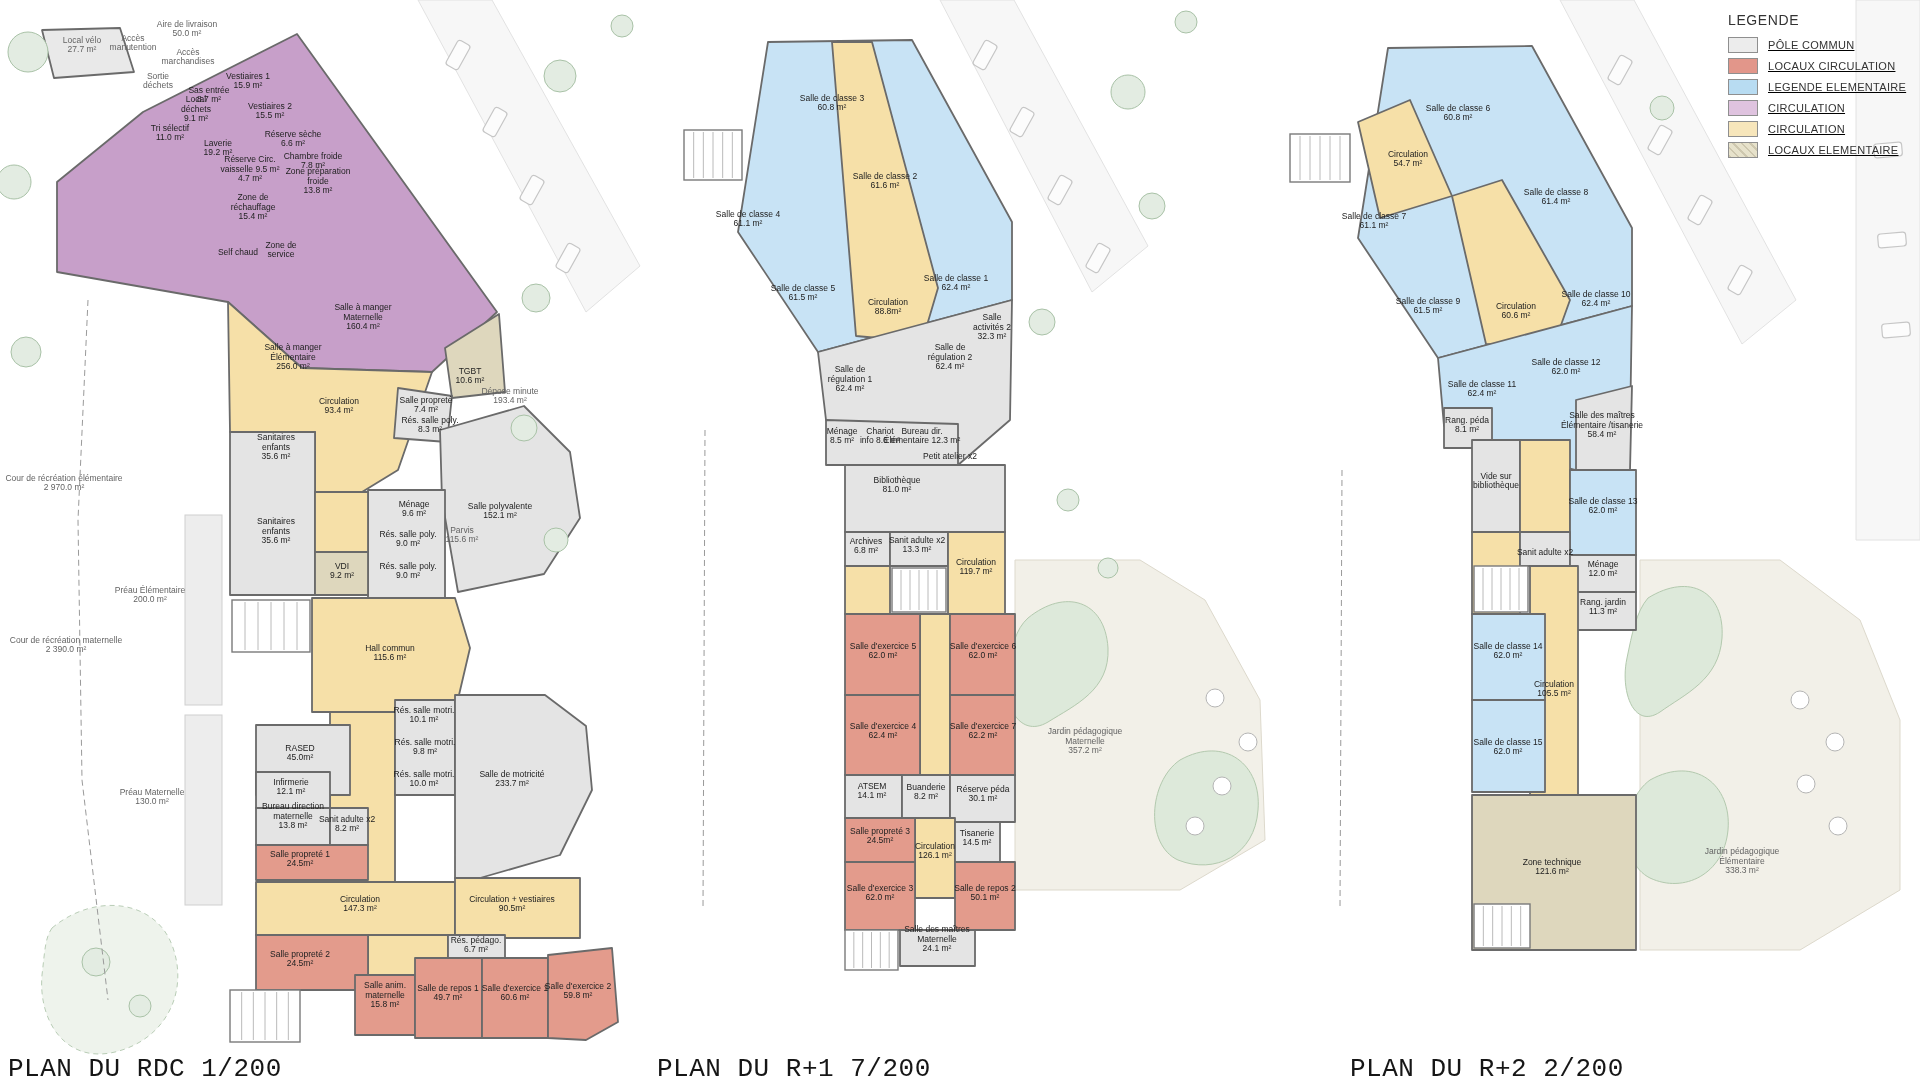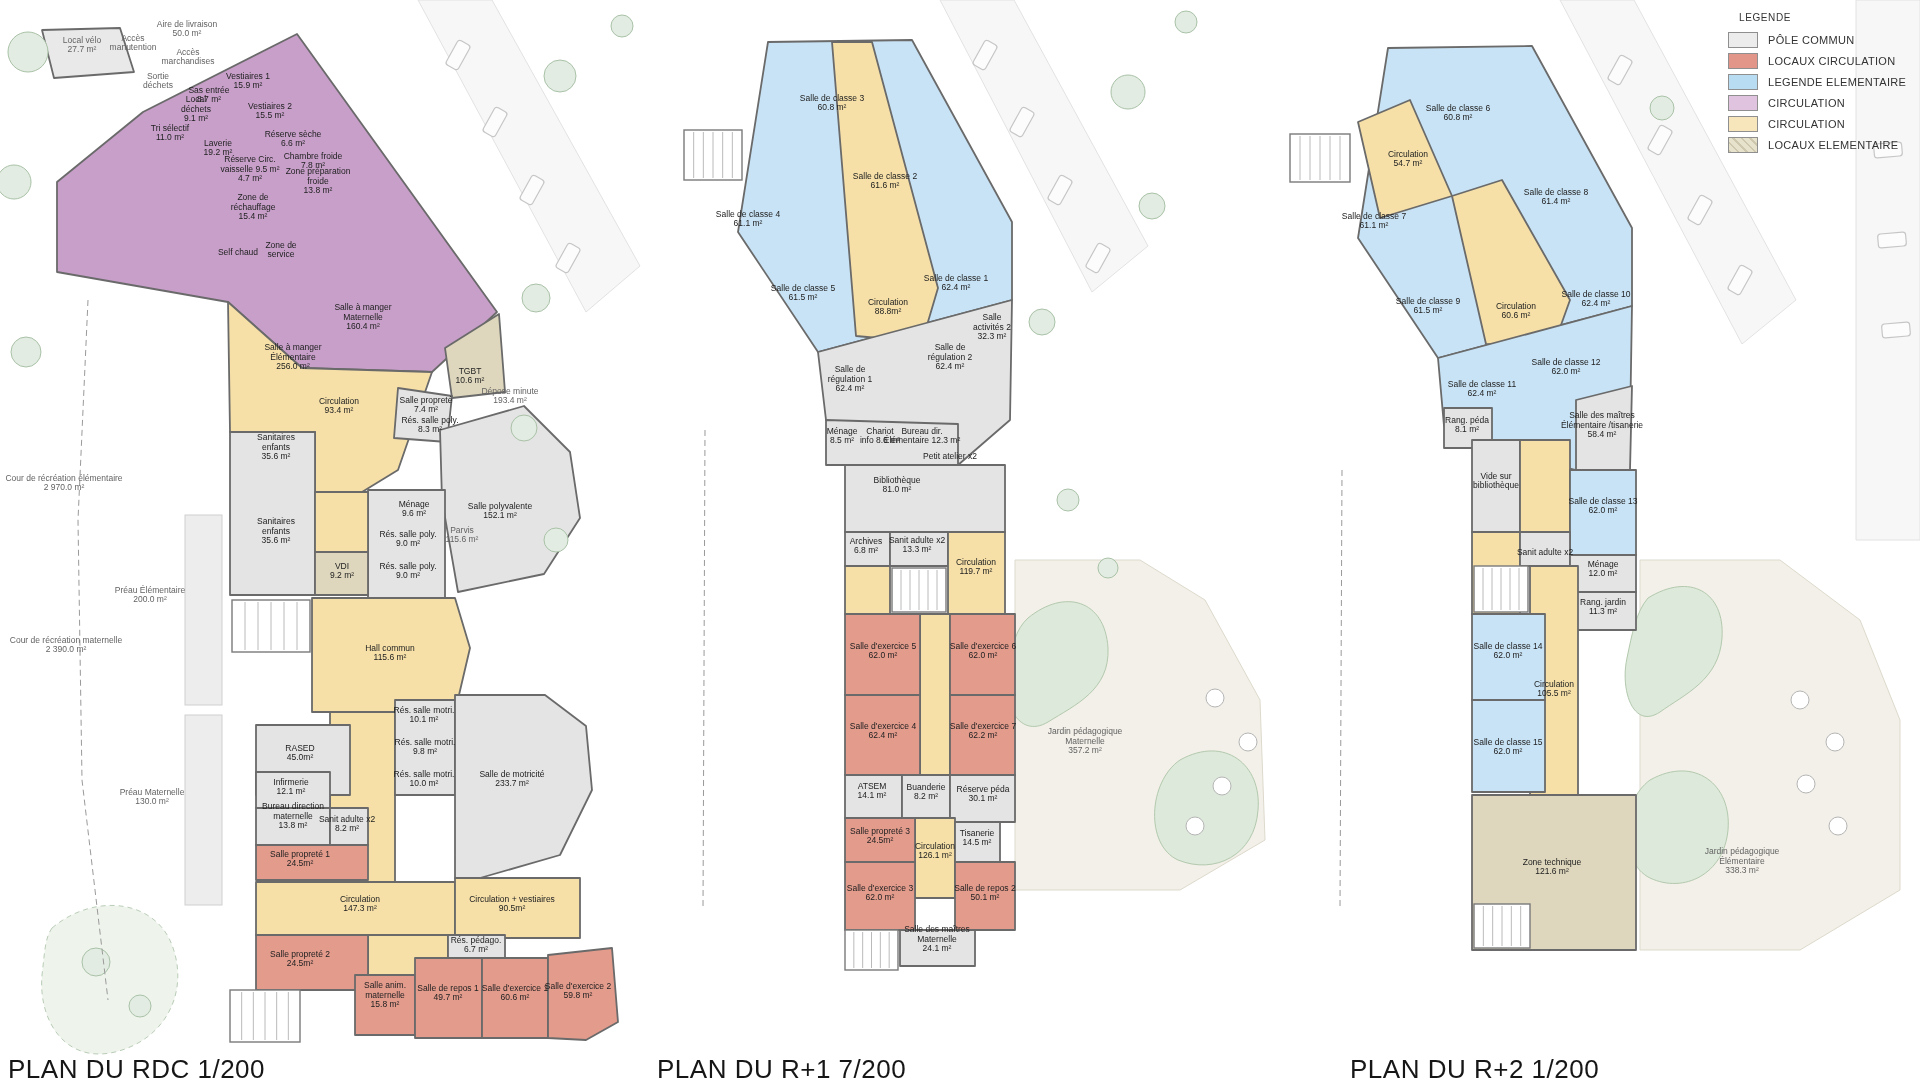--- a/index.html
+++ b/index.html
@@ -13,24 +13,24 @@
   .road{fill:#f7f7f7;stroke:#e2e2e2;stroke-width:1;}
   .car{fill:#fcfcfc;stroke:#c6c6c6;stroke-width:1.2;}
   .pond{fill:#dde9da;stroke:#b3c9ae;stroke-width:1;}
   .terrace{fill:#f2f0e8;stroke:#ddd9cc;stroke-width:1;}
   .preau{fill:#ededed;stroke:#cfcfcf;stroke-width:1;}
   .stair-rect{fill:#ffffff;stroke:#7a7a7a;stroke-width:1.4;}
   .stair-line{stroke:#a8a8a8;stroke-width:0.8;}
   .dash{fill:none;stroke:#9a9a9a;stroke-width:1;stroke-dasharray:6 4;}
   .table-c{fill:#fff;stroke:#b5b5b5;stroke-width:1;}
   .playground{fill:#eef3ec;stroke:#b9cdb6;stroke-width:1;stroke-dasharray:5 4;}
-  .plan-title{position:absolute;top:1054px;font-size:26px;color:#161616;letter-spacing:0.5px;}
+  .plan-title{position:absolute;top:1054px;font-size:26px;color:#161616;letter-spacing:0.5px;font-family:Liberation Mono, monospace;}
   #legend{position:absolute;left:1728px;top:12px;width:192px;}
-  #legend .legend-title{font-size:10px;color:#333;letter-spacing:0.6px;margin-bottom:8px;margin-left:11px;}
-  .legend-item{display:flex;align-items:center;margin-bottom:4px;height:17px;}
+  #legend .legend-title{font-size:14px;color:#333;letter-spacing:0.6px;margin-bottom:8px;}
+  .legend-item{display:flex;align-items:center;margin-bottom:4px;height:17px;text-decoration:underline;}
   .legend-swatch{width:30px;height:16px;border:1px solid #8f8f8f;box-sizing:border-box;flex:none;}
   .legend-swatch.hatched{background-image:repeating-linear-gradient(45deg,rgba(140,130,100,0.28) 0 1.5px,transparent 1.5px 6px);}
   .legend-label{font-size:11px;color:#333;margin-left:10px;letter-spacing:0.3px;white-space:nowrap;}
 </style>
 </head>
 <body>
 
 <div id="stage">
   <svg id="plan-svg" width="1920" height="1091" viewBox="0 0 1920 1091">
       <polygon points="418,0 492,0 640,266 586,312" class="road"></polygon>
@@ -339,14 +339,14 @@
         </div>
         <div class="legend-item">
           <div class="legend-swatch hatched" style="background-color: rgb(231, 226, 203);"></div>
           <span class="legend-label">LOCAUX ELEMENTAIRE</span>
         </div>
       </div>
   </div>
 
   <div class="plan-title" style="left:8px">PLAN DU RDC 1/200</div>
   <div class="plan-title" style="left:657px">PLAN DU R+1 7/200</div>
-  <div class="plan-title" style="left:1350px">PLAN DU R+2 1/200</div>
+  <div class="plan-title" style="left:1350px">PLAN DU R+2 2/200</div>
 </div>
 
 </body></html>

